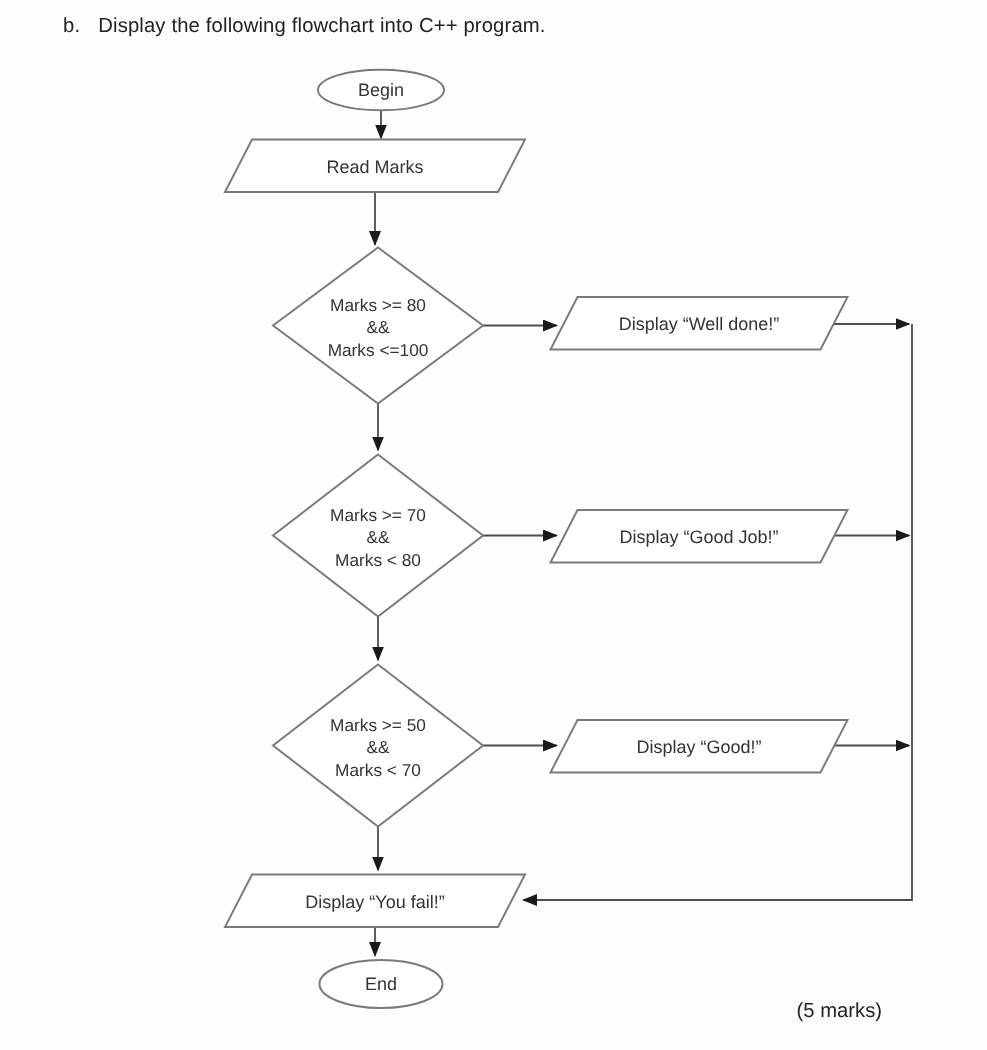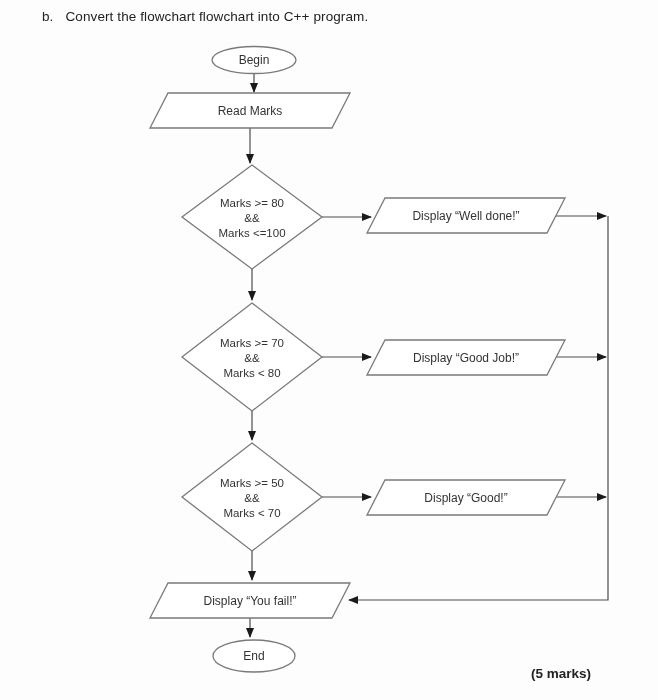--- a/index.html
+++ b/index.html
@@ -28,21 +28,20 @@
   .question-line .q-label {
     display: inline-block;
     margin-right: 12px;
   }
   .marks-note {
     position: absolute;
     left: 531px;
     top: 666px;
     font-size: 13.5px;
     color: #222222;
-    font-weight: bold;
   }
   svg.flowchart {
     position: absolute;
     left: 0;
     top: 0;
   }
   .shape {
     fill: #ffffff;
     stroke: #7a7a7a;
     stroke-width: 1.3;
@@ -64,21 +63,21 @@
     fill: #333333;
     text-anchor: middle;
   }
 </style>
 </head>
 <body>
 
 <div id="page">
 
   <div class="question-line">
-    <span class="q-label">b.</span><span>Convert the flowchart flowchart into C++ program.</span>
+    <span class="q-label">b.</span><span>Display the following flowchart into C++ program.</span>
   </div>
 
   <svg class="flowchart" width="658" height="700" viewBox="0 0 658 700">
     <defs>
       <marker id="ah" viewBox="0 0 10 8" markerWidth="10" markerHeight="8" refX="9" refY="4" orient="auto" markerUnits="userSpaceOnUse">
         <path d="M0,0 L10,4 L0,8 Z" fill="#1a1a1a"></path>
       </marker>
     </defs>
 
     <path class="connector" d="M254,73 V92" marker-end="url(#ah)"></path>

